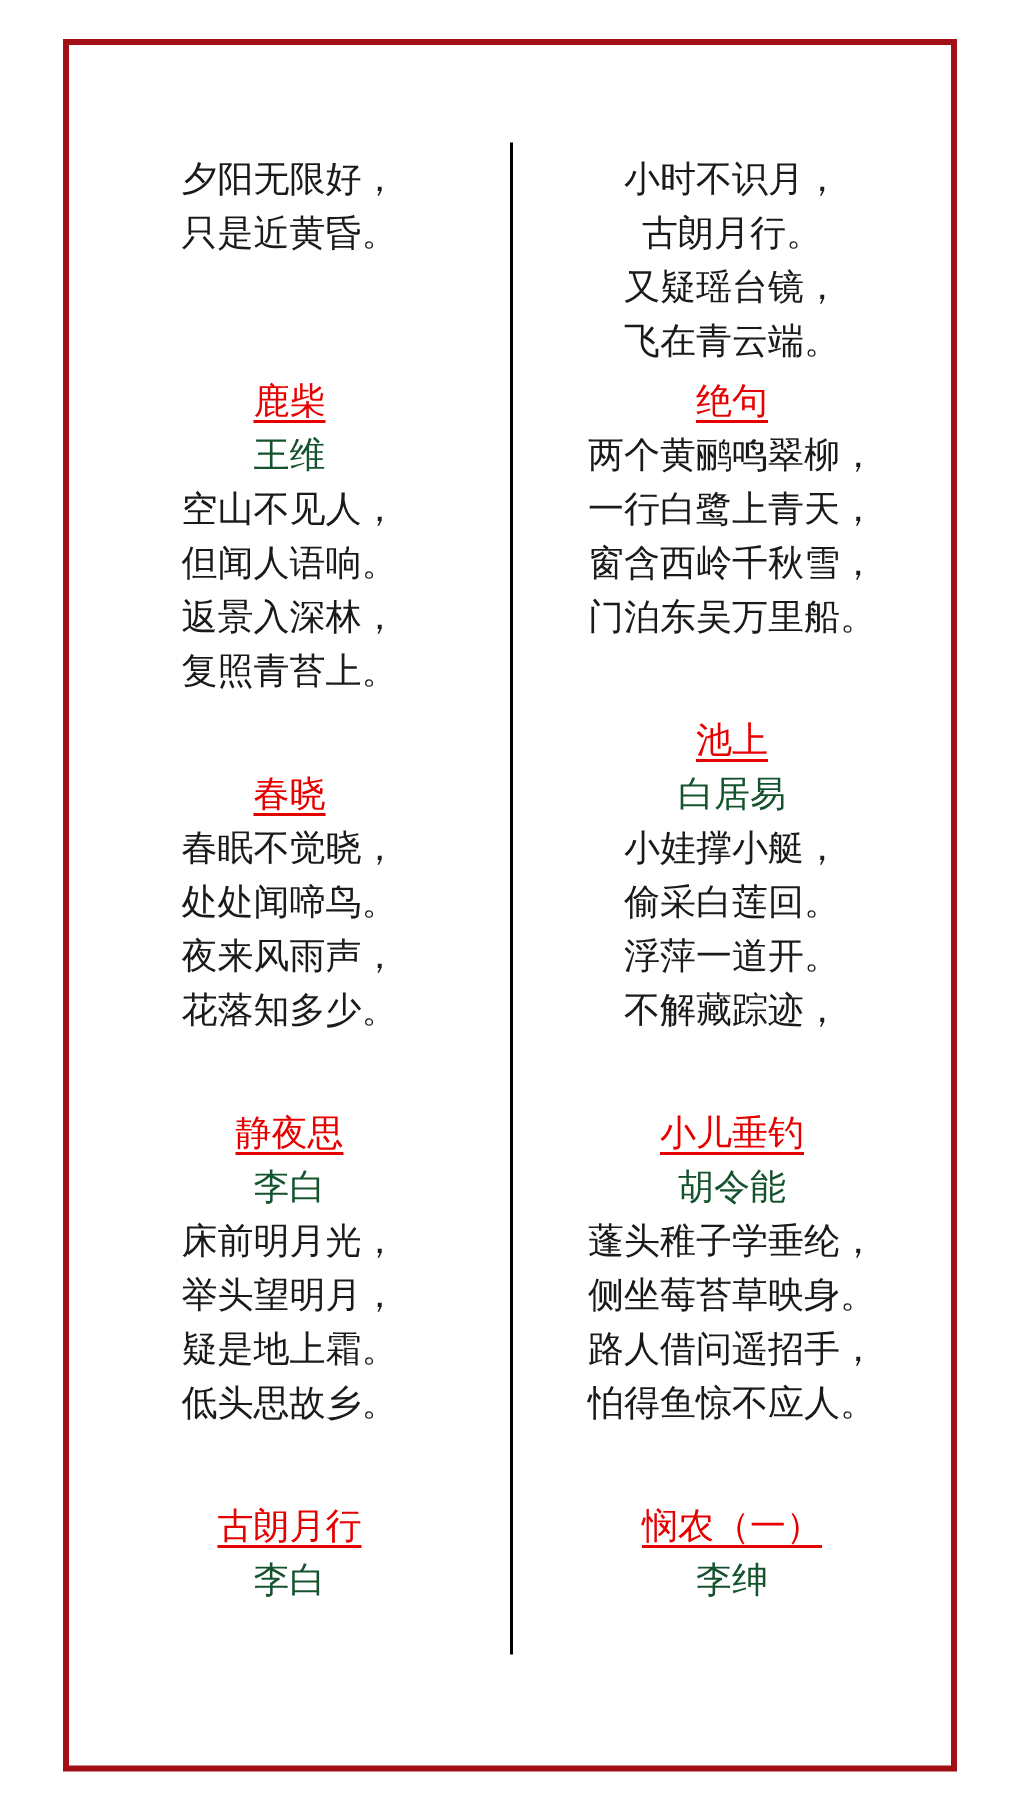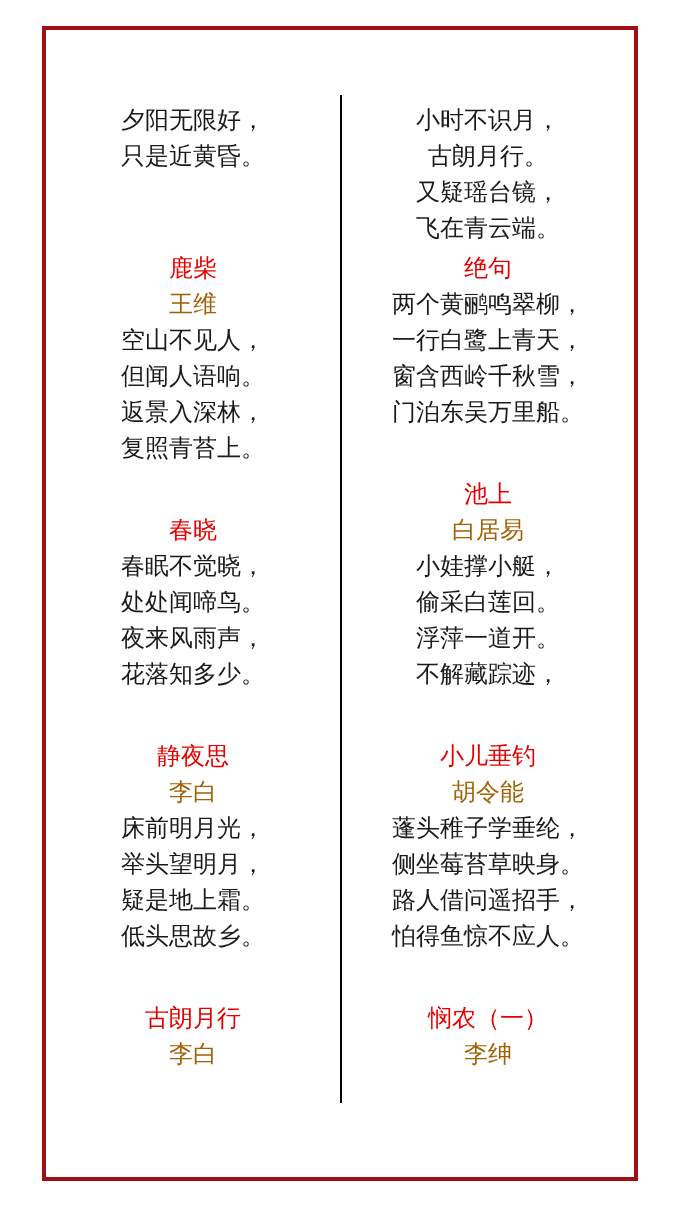--- a/index.html
+++ b/index.html
@@ -45,26 +45,27 @@
   .col-left  { left: 0px;   width: 294px; }
   .col-right { left: 296px; width: 292px; }
   .carryover {
     height: 148px;
   }
   .poem {
     margin-bottom: 46px;
   }
   .poem-title {
     color: #e60000;
+    text-decoration: underline;
     text-decoration-color: #e60000;
     text-decoration-thickness: 2px;
     text-underline-offset: 5px;
   }
   .poem-author {
-    color: #a16207;
+    color: #14532d;
   }
   .poem-line {
     white-space: nowrap;
   }
 </style>
 </head>
 <body>
 
 <div class="canvas">
   <div class="page">

